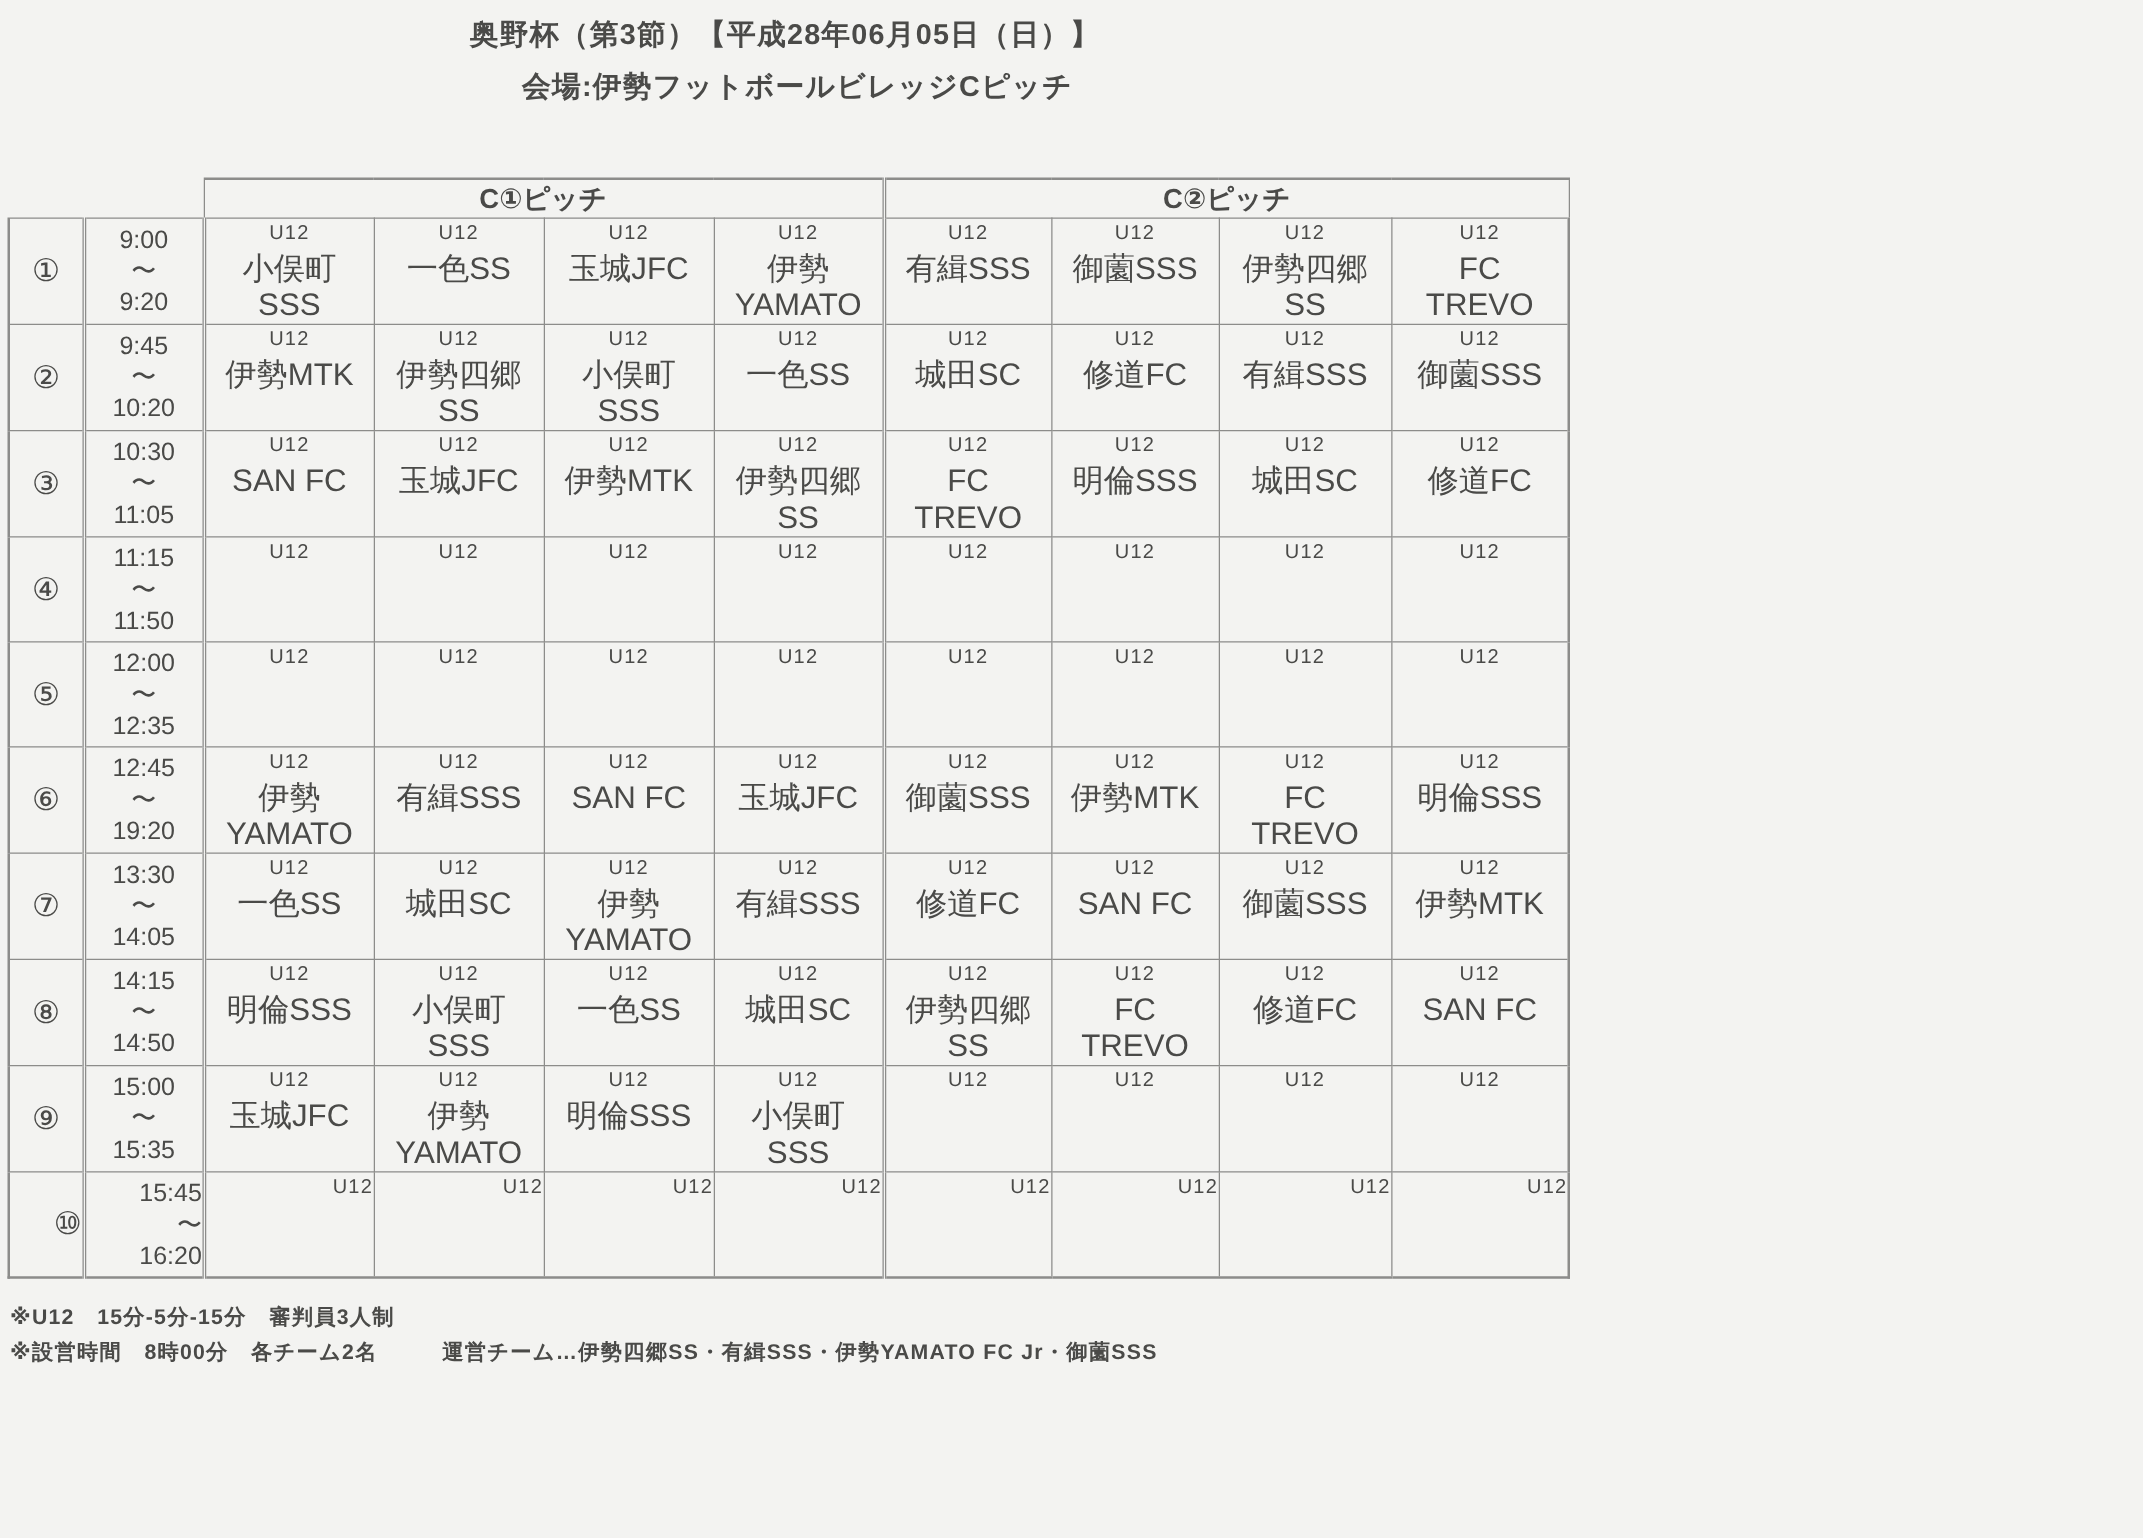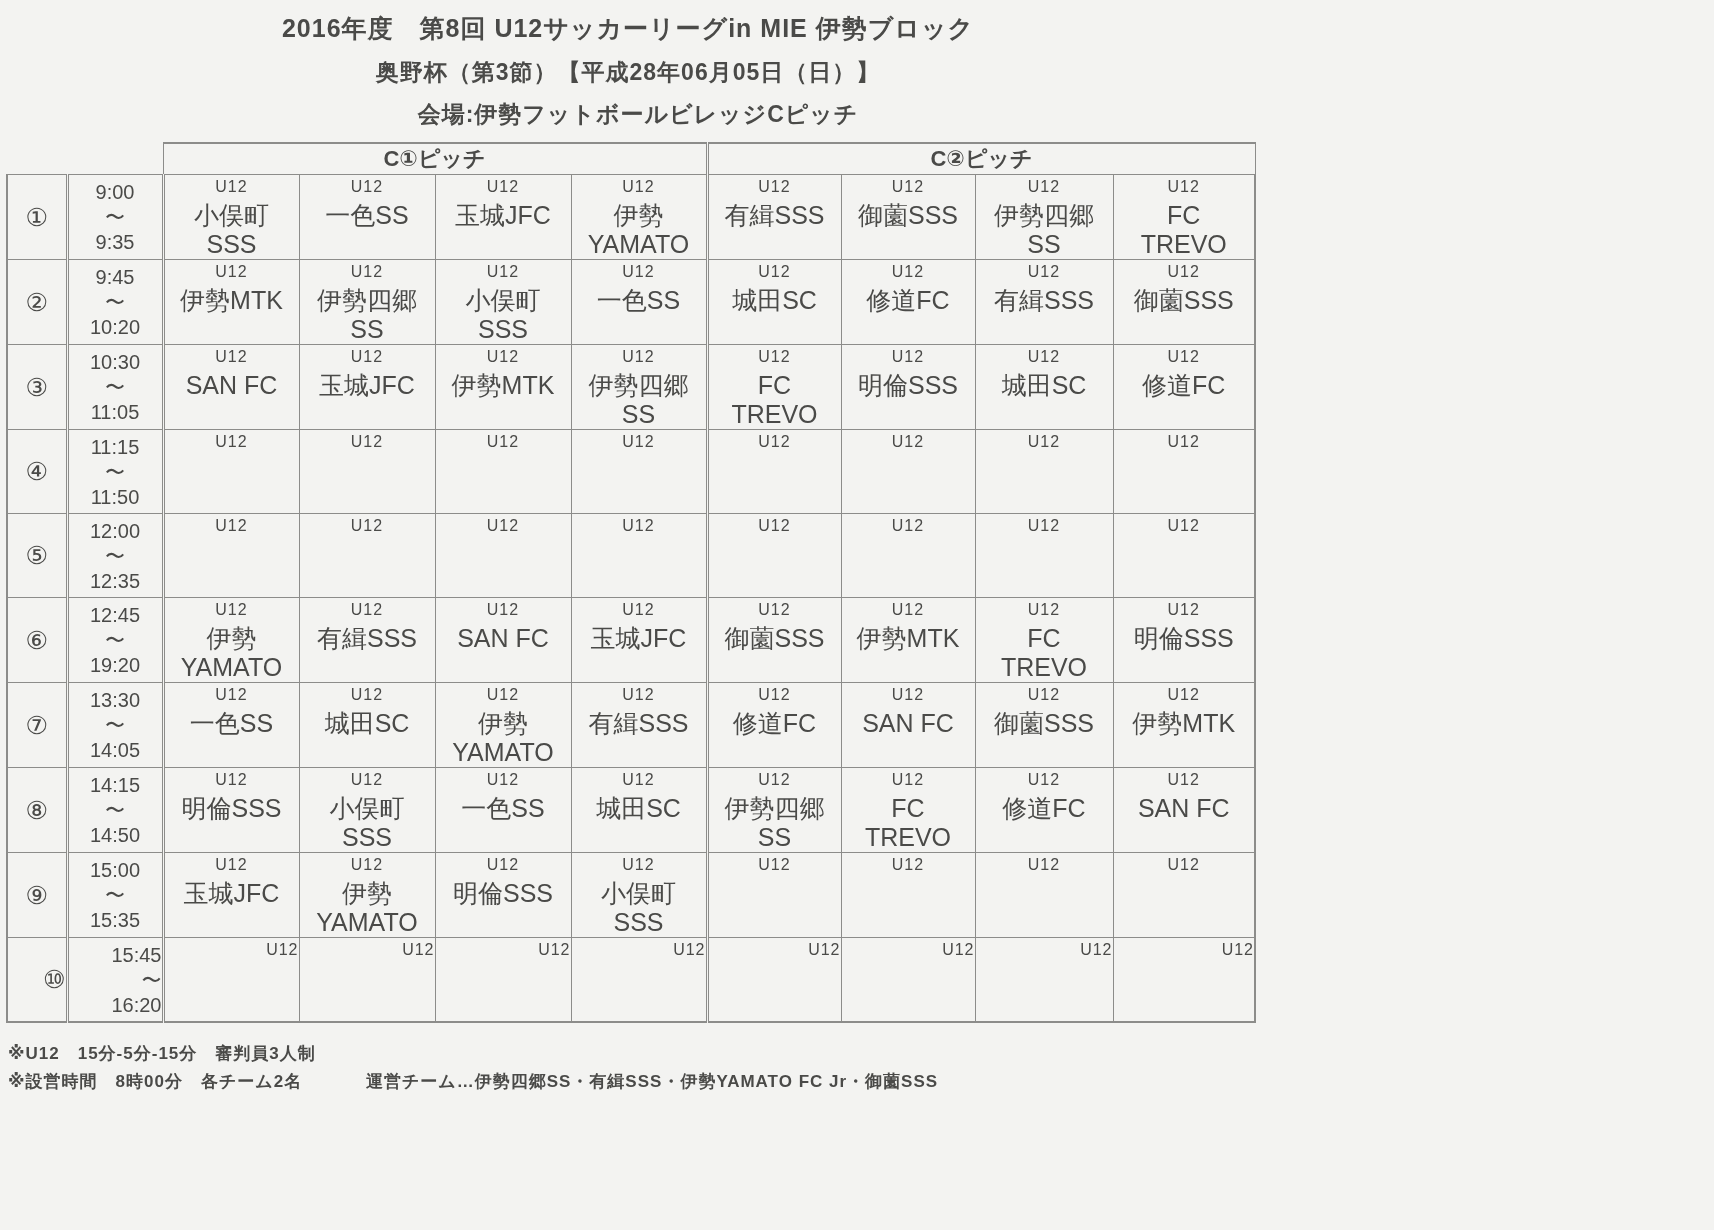--- a/index.html
+++ b/index.html
@@ -77,29 +77,28 @@
     margin-top:5px;
     white-space:pre-line;
     letter-spacing:0px;
   }
   .note{
     position:absolute;left:8px;
     font-size:17px;font-weight:600;letter-spacing:1px;
   }
   .n1{top:1042px;}
   .n2{top:1070px;}
-  .n2 .gap{margin-left:58px;}
+  .n2 .gap{margin-left:46px;}
 </style>
 </head>
 <body>
 
 <div class="page">
 
   <div class="titles">
-    <div class="t1">2016年度　第8回 U12サッカーリーグin MIE 伊勢ブロック</div>
     <div class="t2">奥野杯（第3節）【平成28年06月05日（日）】</div>
     <div class="t3">会場:伊勢フットボールビレッジCピッチ</div>
   </div>
 
   <table class="sched">
     <colgroup>
       <col style="width:60px">
         <col style="width:96px">
       <col style="width:136px">
         <col style="width:136px">
@@ -115,21 +114,21 @@
         <td class="nohead" colspan="2"></td>
         <th colspan="4">C①ピッチ</th>
         <th colspan="4" class="pl">C②ピッチ</th>
       </tr>
     </thead>
     <tbody id="sched-body">
         <tr>
           <td class="no">①</td>
           <td class="time">9:00
 〜
-9:35</td>
+9:20</td>
           <td class="cell c0">
             <div class="u12">U12</div>
             <div class="team">小俣町
 SSS</div>
           </td>
           <td class="cell c1">
             <div class="u12">U12</div>
             <div class="team">一色SS</div>
           </td>
           <td class="cell c2">

